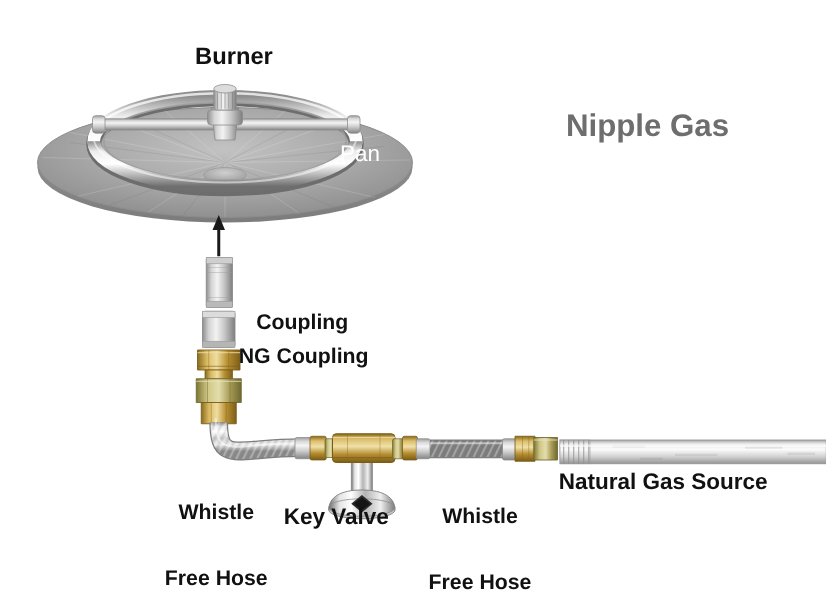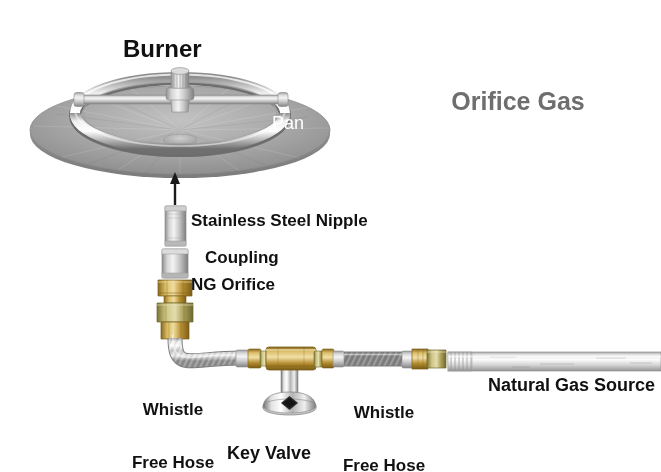--- a/index.html
+++ b/index.html
@@ -300,40 +300,39 @@
         <rect x="540" y="363" width="34" height="2"></rect>
         <rect x="596" y="357" width="30" height="2"></rect>
         <rect x="512" y="366" width="18" height="2"></rect>
         <rect x="630" y="362" width="22" height="2"></rect>
       </g>
       <line x1="448" y1="356.5" x2="661" y2="356.5" stroke="#ffffff" stroke-width="2" opacity="0.6"></line>
     </g>
   </svg>
 
   <div class="title" style="left:392px; top:28px; width:252px; font-size:25px;">
-    <div>Orifice Gas</div>
+    <div>Nipple Gas</div>
   </div>
 
-  <div class="lbl" style="left:123px; top:36px; font-size:24px;">Burner</div>
+  <div class="lbl" style="left:156px; top:36px; font-size:19px;">Burner</div>
 
   <div class="panlbl" style="left:272px; top:113px; font-size:18px;">Pan</div>
 
-  <div class="lbl" style="left:191px; top:212px; font-size:17px;">Stainless Steel Nipple</div>
 
   <div class="lbl" style="left:191px; top:249px; font-size:17px;margin-left:14px;">Coupling</div>
 
-  <div class="lbl" style="left:191px; top:276px; font-size:17px;">NG Orifice</div>
+  <div class="lbl" style="left:191px; top:276px; font-size:17px;">NG Coupling</div>
 
   <div class="lbl" style="left:118px; top:365px; font-size:17px; text-align:center; width:110px;">
     <div>Whistle</div>
     <div>Free Hose</div>
   </div>
 
   <div class="lbl" style="left:330px; top:368px; font-size:17px; text-align:center; width:108px;">
     <div>Whistle</div>
     <div>Free Hose</div>
   </div>
 
-  <div class="lbl" style="left:227px; top:444px; font-size:18px;">Key Valve</div>
-
-  <div class="lbl" style="left:447px; top:376px; font-size:18px;margin-left:41px;">Natural Gas Source</div>
+  <div class="lbl" style="left:227px; top:404px; font-size:18px;">Key Valve</div>
+
+  <div class="lbl" style="left:447px; top:376px; font-size:18px;">Natural Gas Source</div>
 
 </div>
 
 </body></html>

